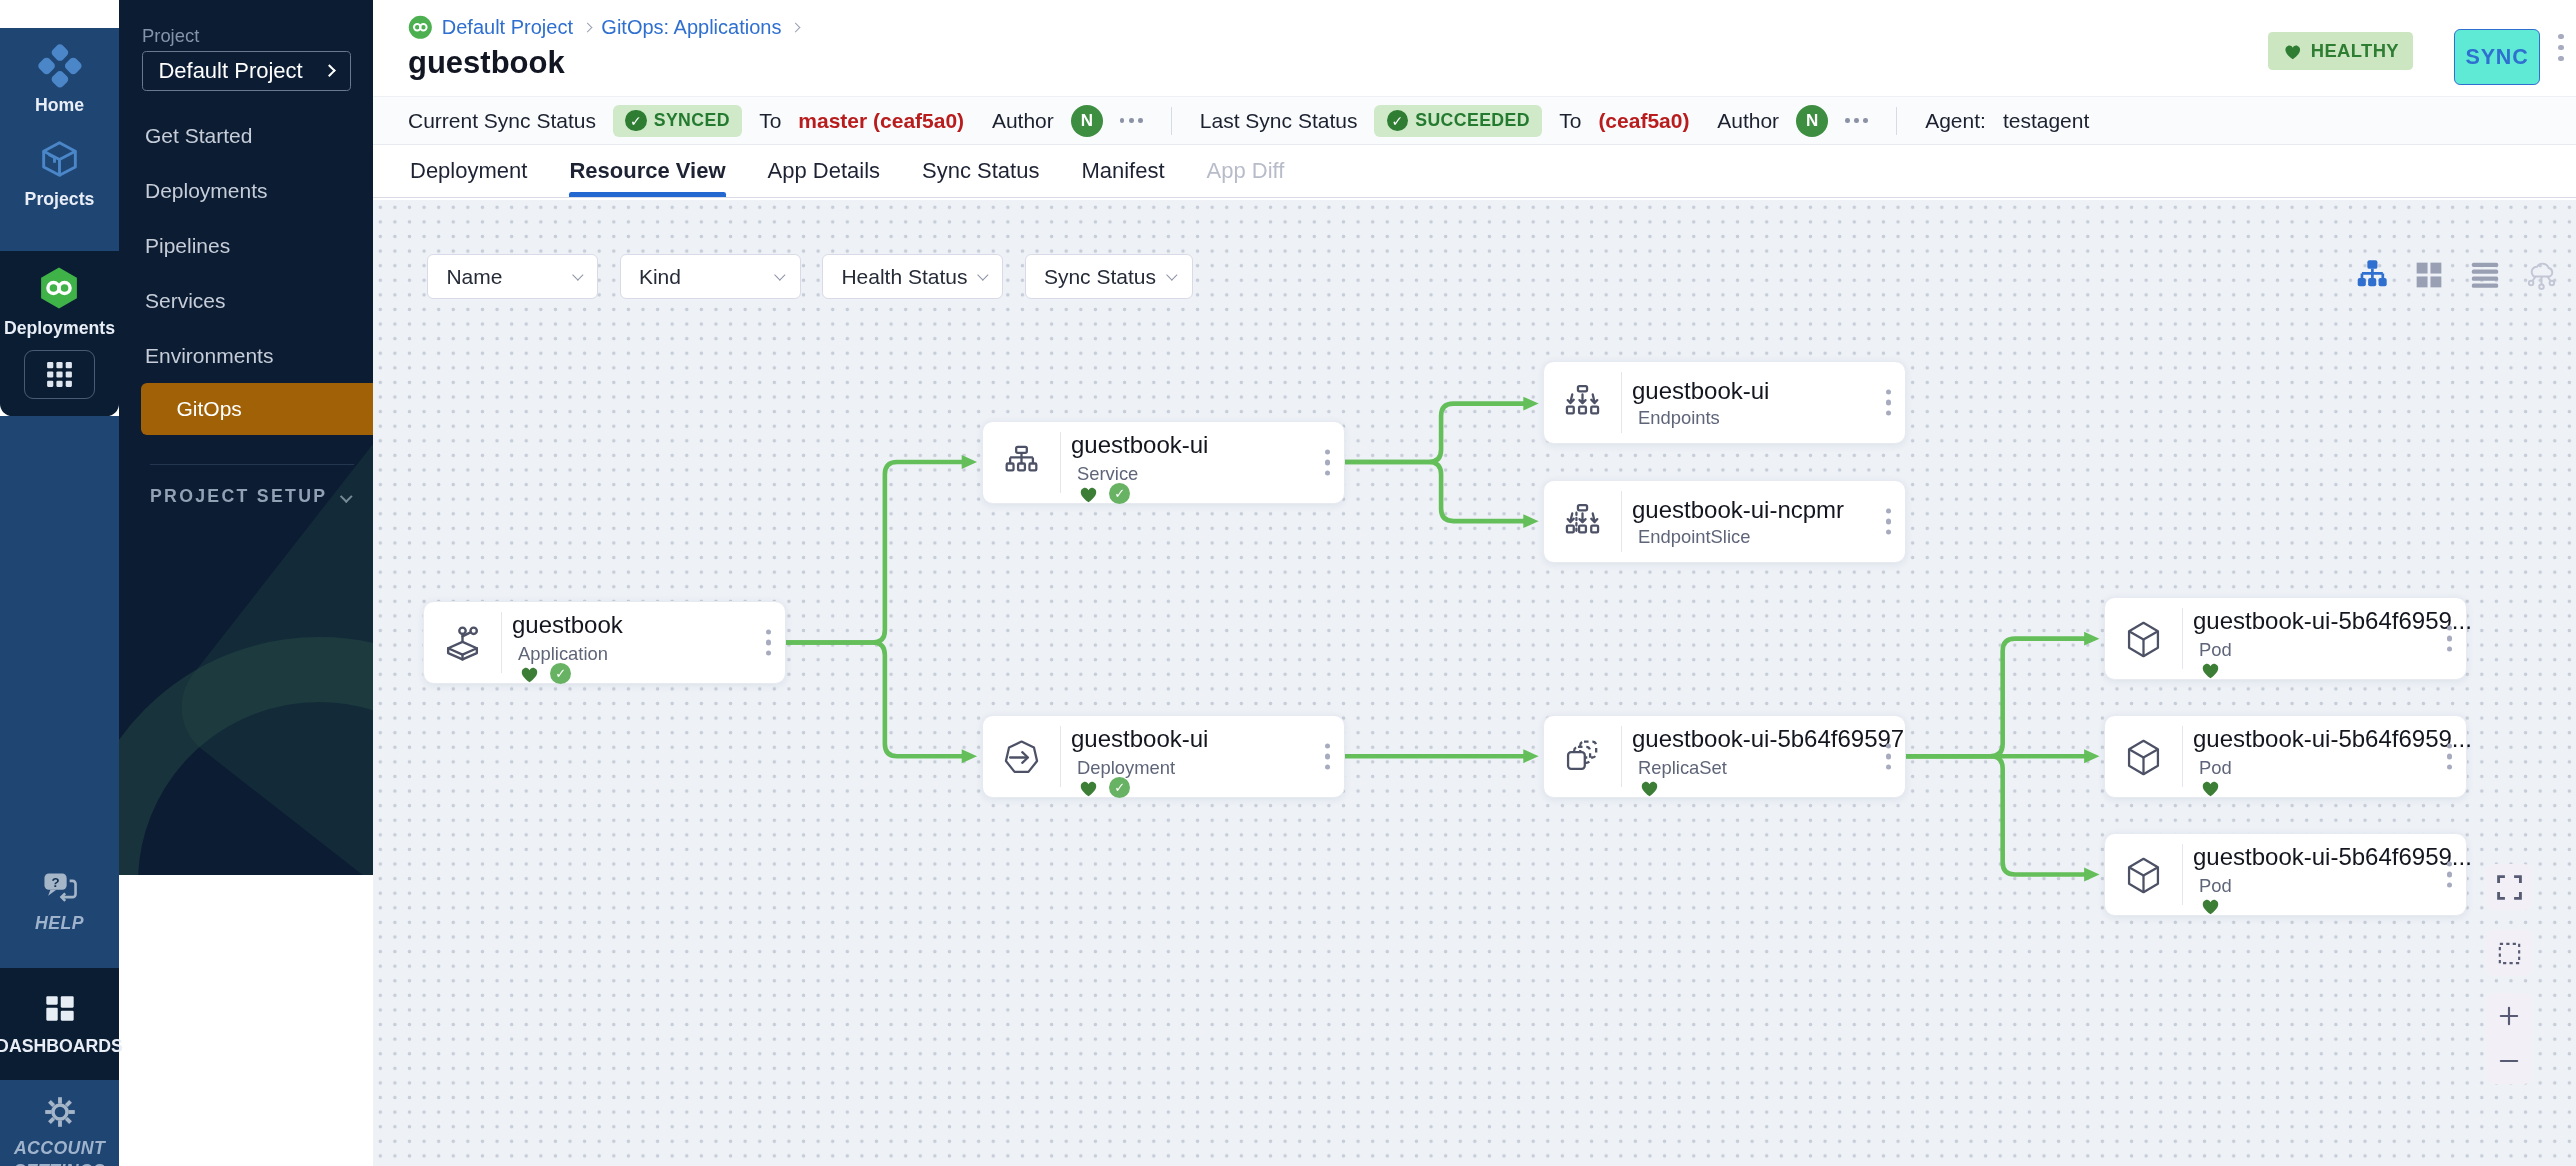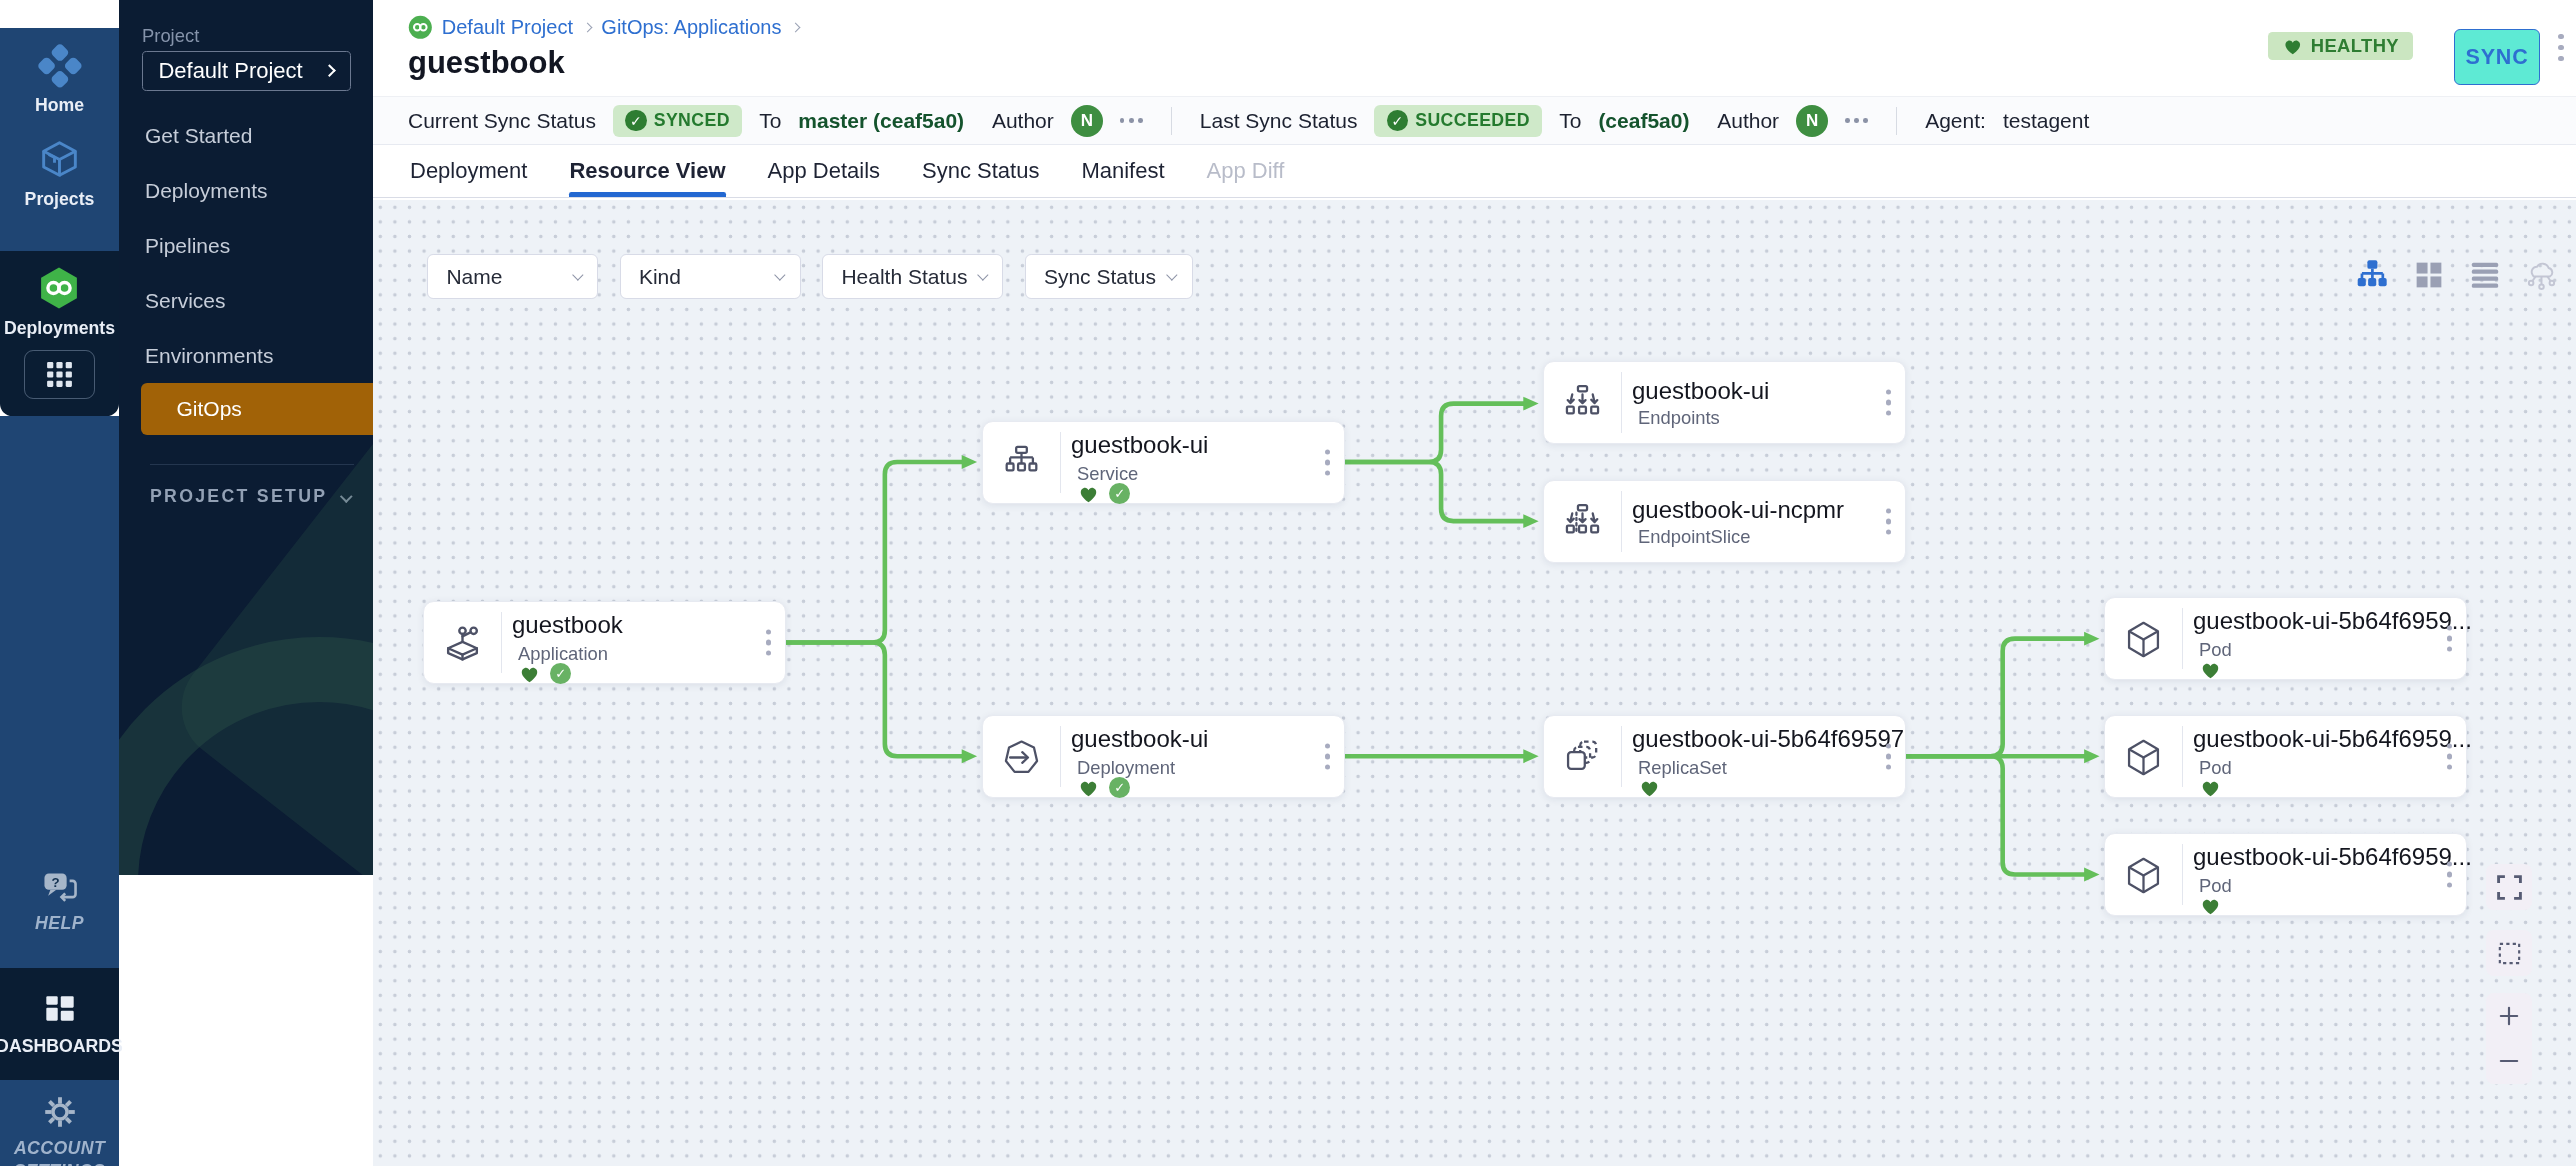--- a/index.html
+++ b/index.html
@@ -42,32 +42,32 @@
   .watermark2 { position:absolute; left:161px; bottom:-31px; width:430px; height:538px; background:rgba(44,84,72,.28); transform:rotate(38deg); border-radius:54px; }
 
   
   .main { position:absolute; left:373px; top:0; right:0; bottom:0; }
 
   .header { position:relative; height:96px; background:#fff; }
   .breadcrumb { position:absolute; left:35px; top:15.4px; display:flex; align-items:center; gap:9.2px; font-size:20px; }
   .bc-link { color:#2e6fd0; cursor:pointer; }
   .bc-sep { display:inline-block; width:7px; height:7px; border-right:1.9px solid #99a0b3; border-bottom:1.9px solid #99a0b3; transform:rotate(-45deg); margin:0 1.5px; }
   .page-title { position:absolute; left:35px; top:45px; font-size:31px; font-weight:bold; color:#121622; }
-  .health-badge { position:absolute; right:163px; top:32px; height:28px; background:#cbe6c1; border-radius:4.6px; display:flex; align-items:center; gap:7.7px; padding:0 14px; }
+  .health-badge { position:absolute; right:163px; top:32px; height:38px; background:#cbe6c1; border-radius:4.6px; display:flex; align-items:center; gap:7.7px; padding:0 14px; }
   .health-badge span { color:#2e7d32; font-size:18.4px; font-weight:bold; letter-spacing:0.4px; }
   .sync-btn { position:absolute; right:36px; top:29px; width:86px; height:56px; background:#5eead4; border:1.9px solid #2e6fd0; border-radius:6.1px; color:#2e6fd0; font-size:21.5px; font-weight:bold; letter-spacing:0.8px; display:flex; align-items:center; justify-content:center; cursor:pointer; }
   .kebab-v { display:flex; flex-direction:column; gap:5.4px; align-items:center; cursor:pointer; }
   .kebab-v i { width:5.4px; height:5.4px; border-radius:50%; background:#a7abbf; }
   .header-kebab { position:absolute; right:12.3px; top:34px; }
 
   .statusbar { position:relative; height:49px; background:#fafbfd; border-top:0.8px solid #eef0f4; border-bottom:0.8px solid #e7eaf1; display:flex; align-items:center; padding-left:35px; gap:17px; font-size:21px; color:#1c2130; }
   .pill { height:32px; background:#cfe9c9; border-radius:6.1px; display:flex; align-items:center; gap:7px; padding:0 12.3px; }
   .pill b { color:#247a2e; font-size:17.7px; letter-spacing:0.4px; }
   .check-disc { width:21.5px; height:21.5px; border-radius:50%; background:#2e7d32; color:#fff; font-size:14px; font-weight:bold; display:flex; align-items:center; justify-content:center; }
-  .rev-link { color:#14532d; font-weight:bold; cursor:pointer; }
+  .rev-link { color:#b91c1c; font-weight:bold; cursor:pointer; }
   .avatar { width:32px; height:32px; border-radius:50%; background:#3e8e41; color:#fff; font-size:17px; font-weight:bold; display:flex; align-items:center; justify-content:center; }
   .kebab-h { display:flex; gap:4.6px; cursor:pointer; }
   .kebab-h i { width:4.6px; height:4.6px; border-radius:50%; background:#8b92a6; }
   .vdiv { width:1.5px; height:28px; background:#d7dbe3; margin:0 10.8px; }
 
   .tabsbar { position:relative; height:53px; background:#fff; border-bottom:0.8px solid #d9dce6; display:flex; align-items:center; gap:42px; padding-left:37px; }
   .tab { position:relative; height:100%; display:flex; align-items:center; font-size:22px; color:#1e2334; cursor:pointer; }
   .tab.active { font-weight:bold; }
   .tab.active::after { content:""; position:absolute; left:0; right:0; bottom:0; height:4.6px; background:#2368d1; border-radius:2.3px 2.3px 0 0; }
   .tab.disabled { color:#b8bcc9; cursor:default; }

